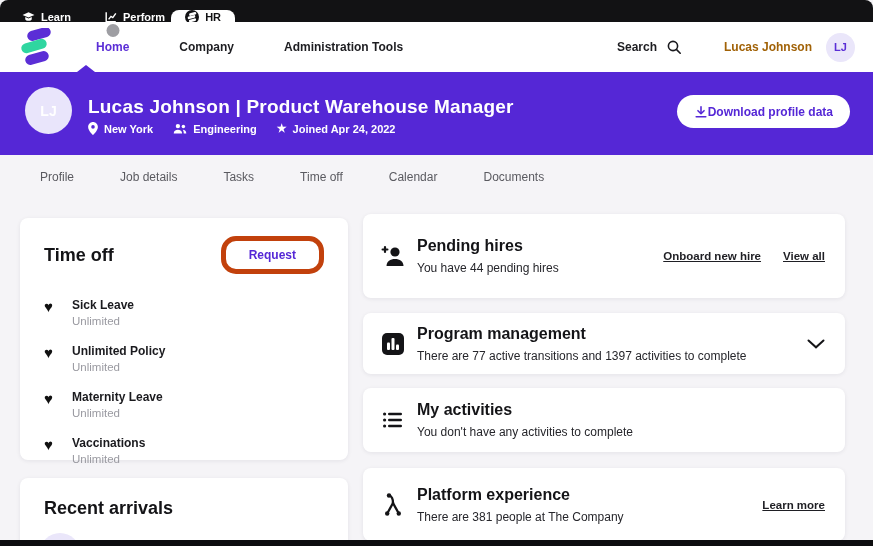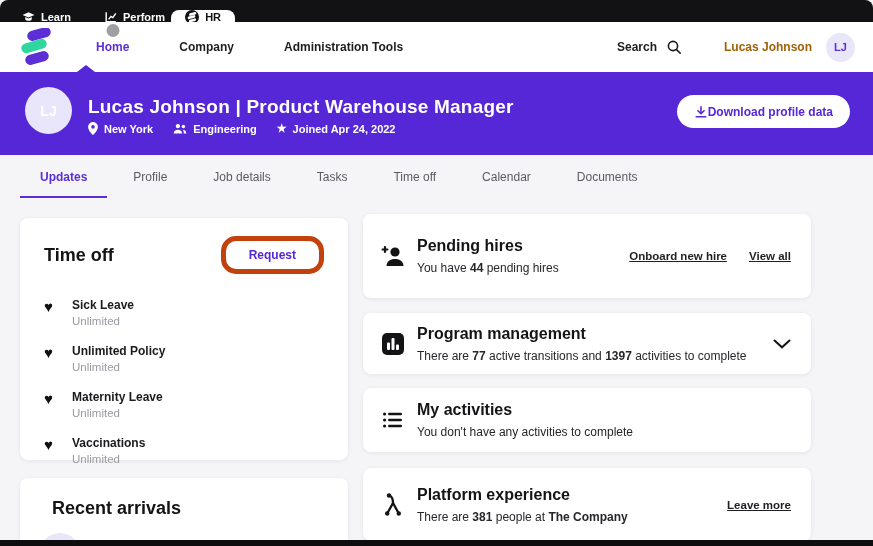--- a/index.html
+++ b/index.html
@@ -68,36 +68,36 @@
   .request-btn { border:5px solid #c2410c; background:#fff; color:#5527d6;
     font-family:inherit; font-size:12px; font-weight:700; border-radius:15px;
     padding:7px 23px; cursor:pointer; }
   .policies { margin-top:16px; }
   .policy { display:flex; align-items:flex-start; padding:8px 24px; height:46px; }
   .heart { width:16px; font-size:15px; line-height:15px; color:#111; margin-right:12px; margin-top:1px; }
   .policy-name { font-size:12px; font-weight:700; color:#1a1a1e;text-align:center; }
   .policy-balance { font-size:11.5px; color:#9a9aa1; margin-top:3px; }
   
   .arrivals { left:20px; top:323px; width:328px; height:120px; }
-  .arrivals .card-title { padding:20px 24px 0; display:block;margin-left:8px; }
+  .arrivals .card-title { padding:20px 24px 0; display:block; }
   .person-row { display:flex; align-items:center; padding:14px 20px 0; cursor:pointer; }
   .avatar-md { width:40px; height:40px; border-radius:50%; background:#eae6fa;
     color:#5b2ed6; font-size:12px; font-weight:700; display:flex;
     align-items:center; justify-content:center; }
   
-  .rcard { left:363px; width:448px; display:flex; align-items:center; padding:0 20px 0 18px; }
+  .rcard { left:363px; width:482px; display:flex; align-items:center; padding:0 20px 0 18px; }
   .rc1 { top:59px;  height:84px; }
   .rc2 { top:158px; height:61px; }
   .rc3 { top:233px; height:64px; }
   .rc4 { top:313px; height:73px; }
   .rcard-icon { width:24px; display:flex; justify-content:center; margin-right:12px; flex:none; }
   .rcard-text { display:flex; flex-direction:column; gap:6px; }
   .rcard-title { font-size:16px; font-weight:700; color:#141417; }
   .rcard-sub { font-size:12px; color:#26262b; }
-  .rcard-sub b { font-weight:700; }
+  .rcard-sub b { font-weight:400; }
   .rcard-links { margin-left:auto; display:flex; gap:22px; align-items:center; }
   .card-link { font-size:11.5px; font-weight:600; color:#1f1f24;
     text-decoration:underline; cursor:pointer; white-space:nowrap; }
   .chevron-btn { margin-left:auto; background:none; border:none; cursor:pointer;
     display:flex; align-items:center; }
   
   .bottom-strip { position:absolute; left:0; top:540px; width:100%; height:6px;
     background:#0d0d0f; z-index:5; }
 </style>
 </head>
@@ -195,21 +195,20 @@
           <path d="M4.5 6.5 L8 10 L11.5 6.5"></path>
           <path d="M2.5 13.5 h11"></path>
         </svg>
       <span>Download profile data</span>
     </button>
   </div>
 
   <div class="content">
 
     <div class="ptabs">
-      <div class="ptab active">Updates</div>
       <div class="ptab">Profile</div>
       <div class="ptab">Job details</div>
       <div class="ptab">Tasks</div>
       <div class="ptab">Time off</div>
       <div class="ptab">Calendar</div>
       <div class="ptab">Documents</div>
     </div>
 
     <div class="card timeoff">
       <div class="card-head">
@@ -325,20 +324,20 @@
               <circle cx="4.2" cy="20.5" r="2.2"></circle>
               <circle cx="15.8" cy="20.5" r="2.2"></circle>
             </g>
           </svg>
       </span>
       <span class="rcard-text">
         <span class="rcard-title">Platform experience</span>
         <span class="rcard-sub"><span>There are </span><b>381</b><span> people at </span><b>The Company</b></span>
       </span>
       <span class="rcard-links">
-        <span class="card-link">Leave more</span>
+        <span class="card-link">Learn more</span>
       </span>
     </div>
 
   </div>
 
   <div class="bottom-strip"></div>
 </div>
 
 </body></html>

